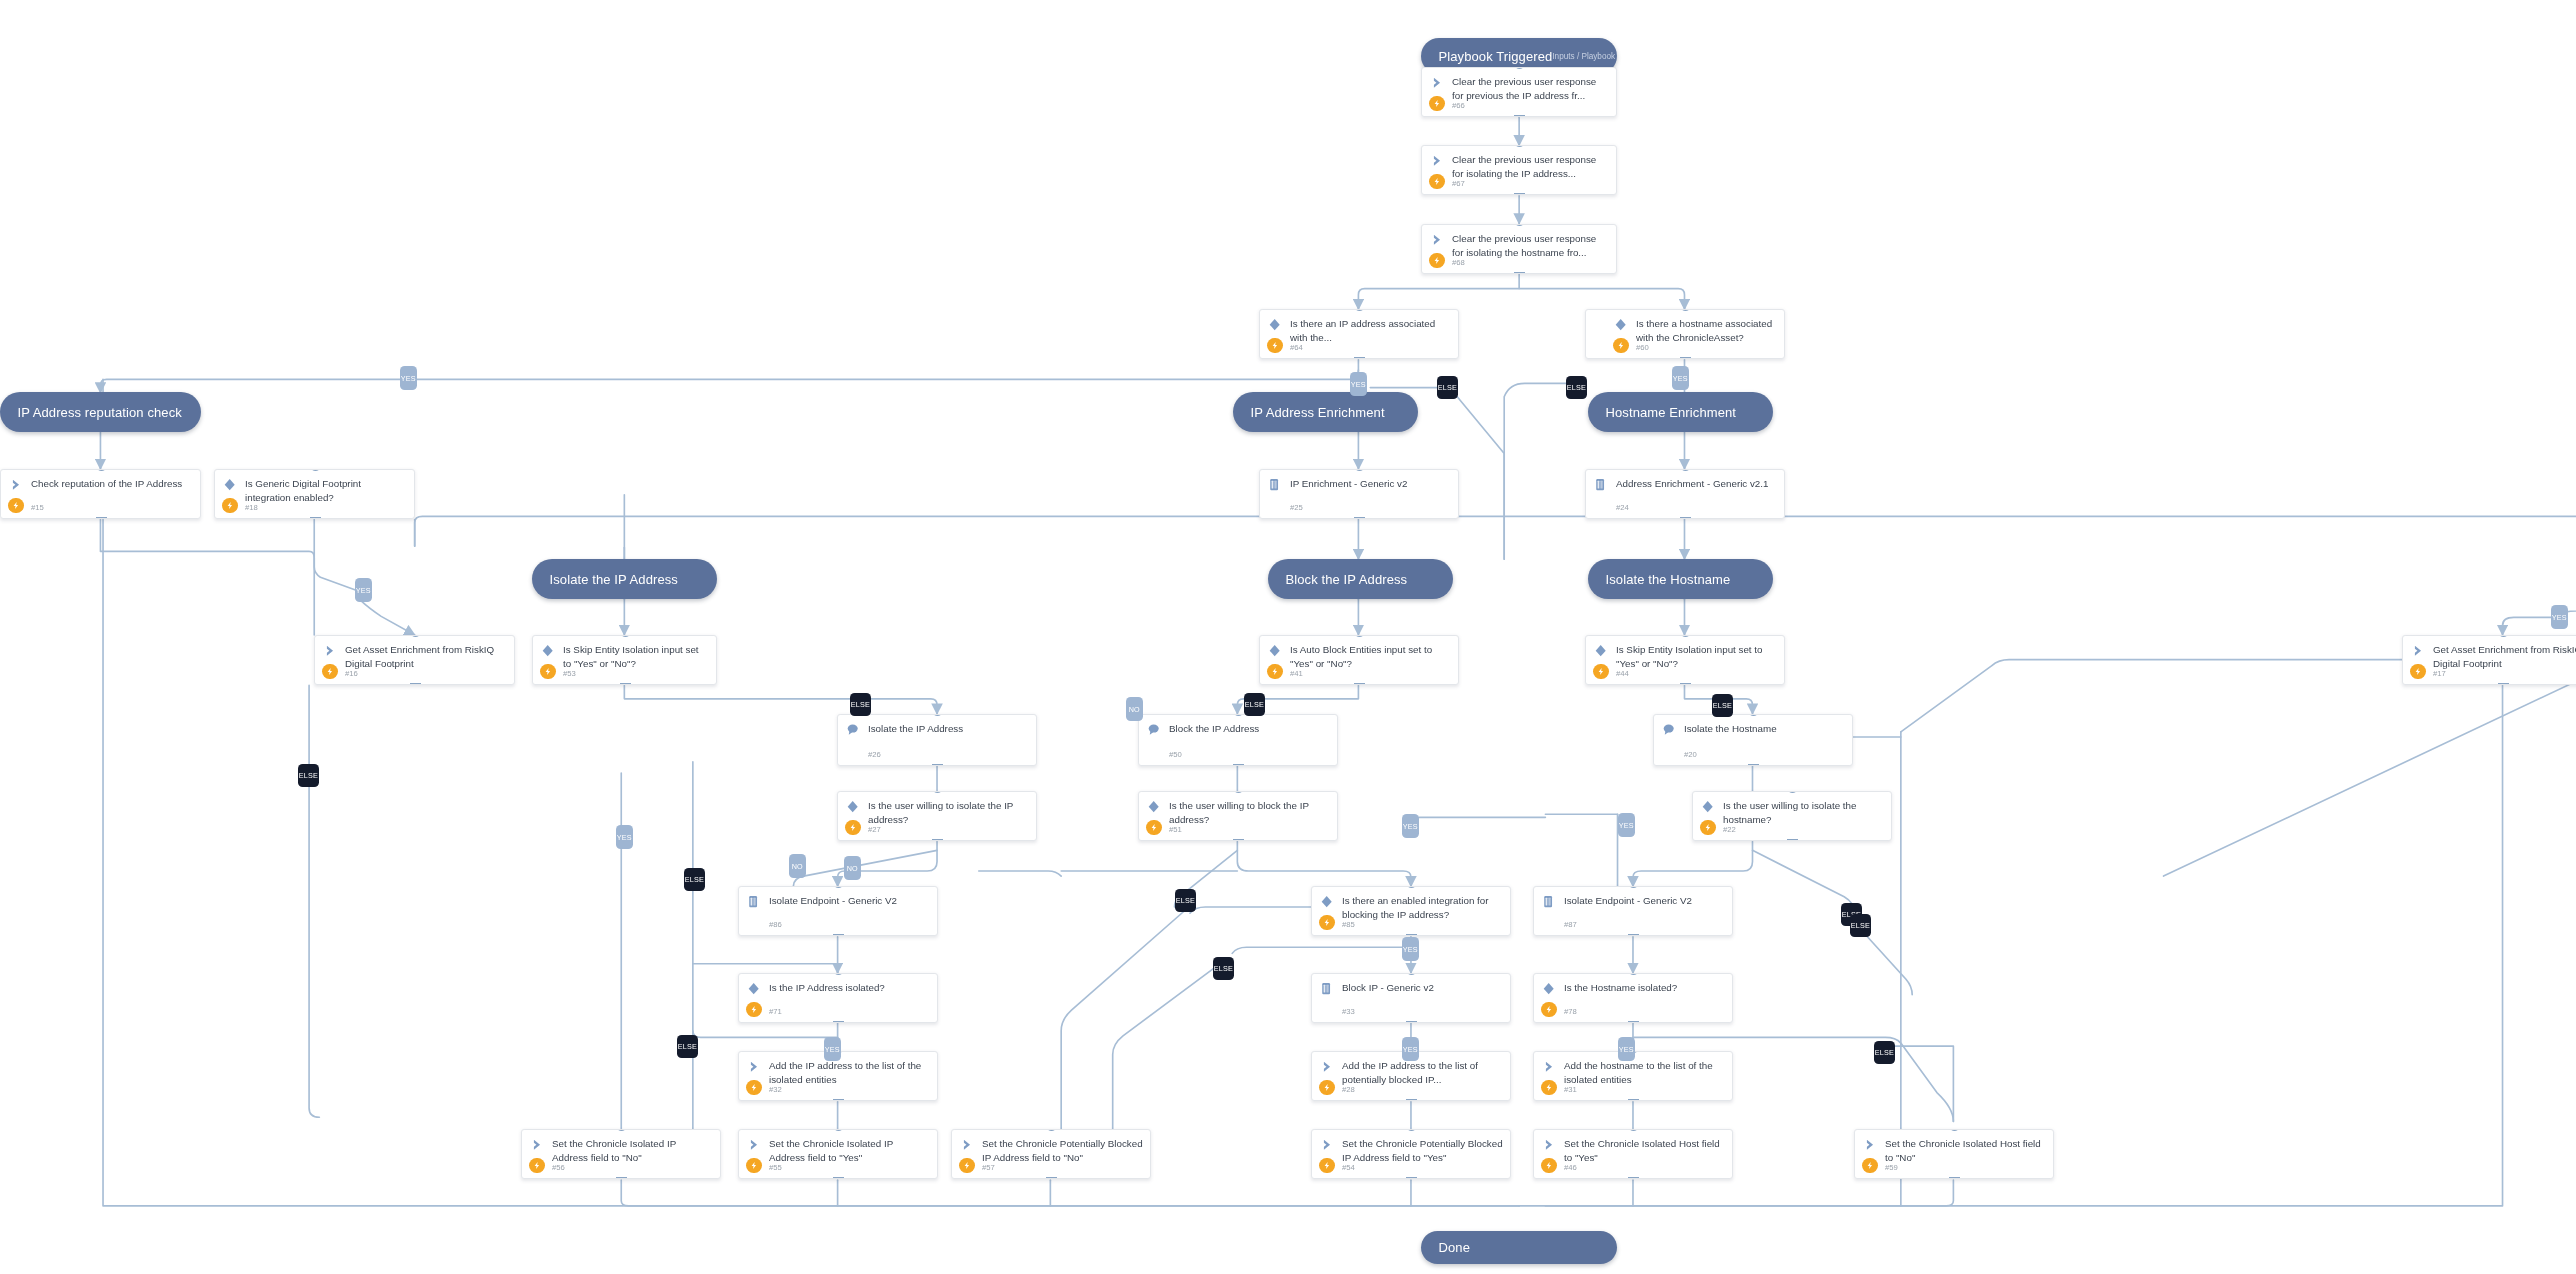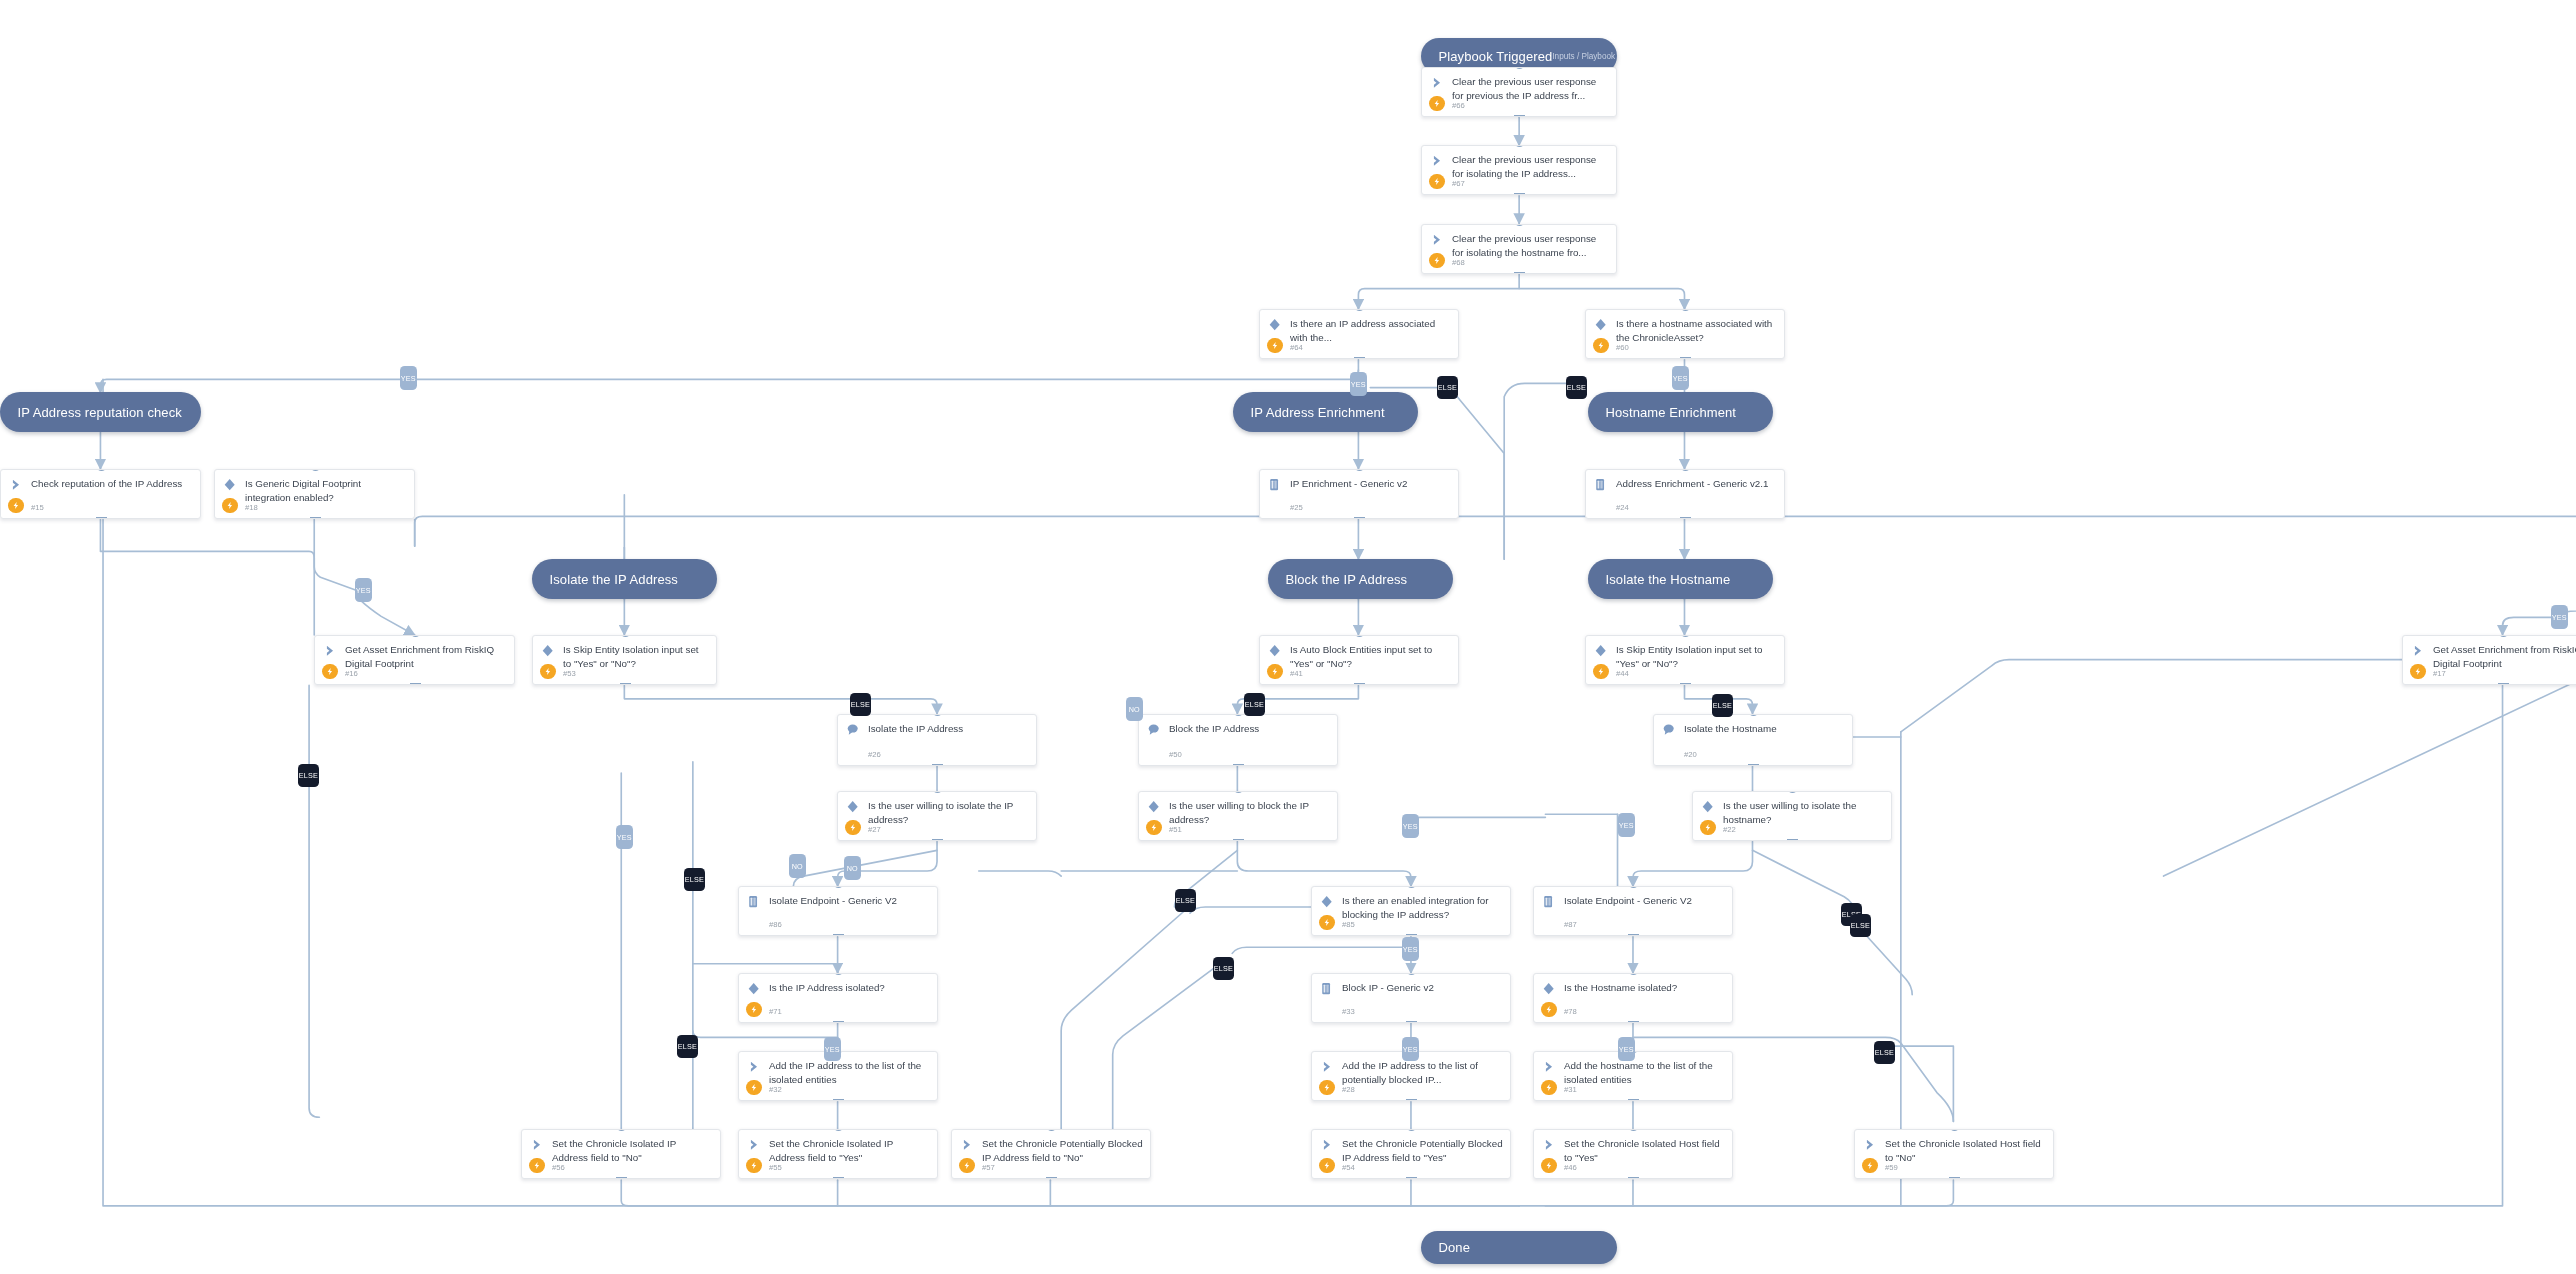--- a/index.html
+++ b/index.html
@@ -272,21 +272,21 @@
             <svg viewBox="0 0 24 24">
               <path d="M14.5 1 L5 13.5 L11 13.5 L9.5 23 L19 10.5 L13 10.5 Z" fill="#ffffff"></path>
             </svg>
           </span>
           <span class="card-title">Is there an IP address associated with the...</span>
           <span class="card-id">#64</span>
         </div>
         <span class="port port-top" style="left:94px;top:-5.7px;"></span>
         <span class="port port-bot" style="left:94px;bottom:-5.7px;"></span>
       </div>
-      <div class="card" style="left: 1585px; top: 309px; width: 200px; height: 50px;">
+      <div class="card" style="left: 1585px; top: 309px; width: 200px; height: 50px; padding-left: 20px;">
         <div class="card-body">
           <span class="card-type-icon"><svg viewBox="0 0 24 24">
               <path d="M12 2 L21 12 L12 22 L3 12 Z" fill="#7e9cc4"></path>
             </svg></span>
           <span class="badge-bolt">
             <svg viewBox="0 0 24 24">
               <path d="M14.5 1 L5 13.5 L11 13.5 L9.5 23 L19 10.5 L13 10.5 Z" fill="#ffffff"></path>
             </svg>
           </span>
           <span class="card-title">Is there a hostname associated with the ChronicleAsset?</span>

